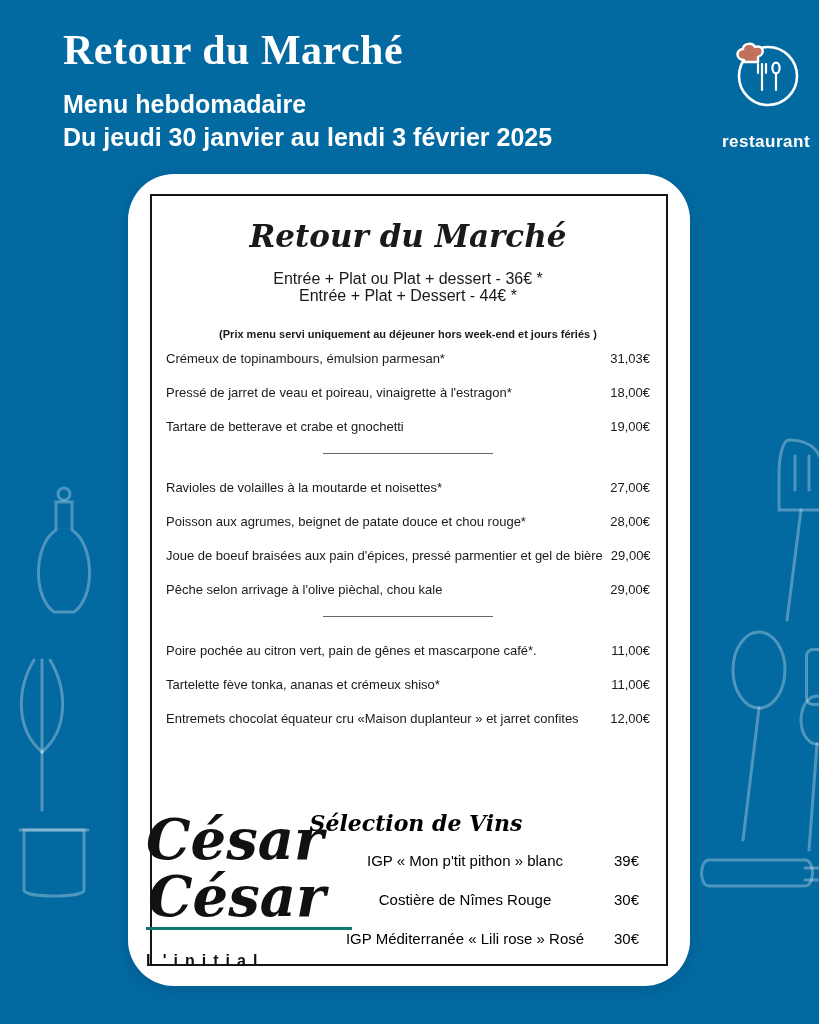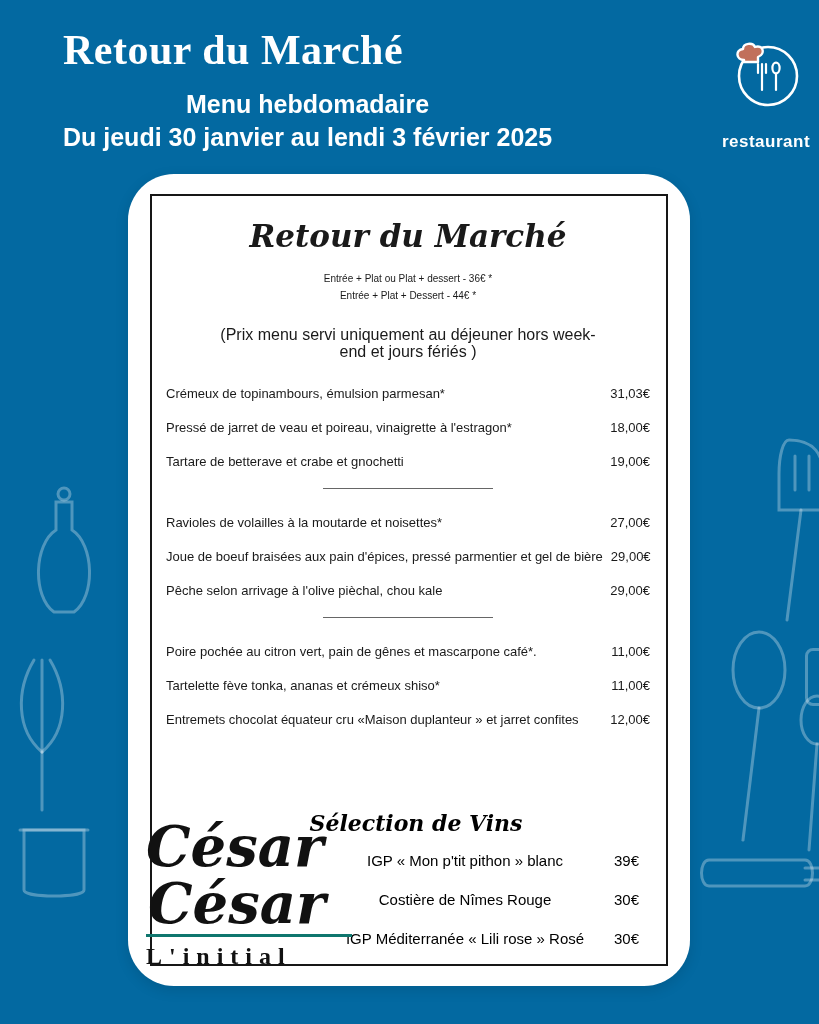--- a/index.html
+++ b/index.html
@@ -19,21 +19,21 @@
     position:absolute; right:6px; top:648px; width:34px; height:52px;
     border:3px solid rgba(255,255,255,0.30); border-radius:8px;
   }
 
   
   .header { position:absolute; left:63px; top:26px; color:#ffffff; }
   .header-title {
     font-family:"Liberation Serif", serif; font-weight:bold;
     font-size:42px; margin:0 0 14px 0; letter-spacing:0.5px;
   }
-  .header-sub { font-size:25px; font-weight:bold; line-height:33px;text-align:center; }
+  .header-sub { font-size:25px; font-weight:bold; line-height:33px; }
 
   
   .logo { position:absolute; top:34px; right:40px; width:90px; text-align:center; color:#fff; }
   .logo-label { font-weight:bold; font-size:17px; margin-top:14px; letter-spacing:0.5px; }
 
   
   .card {
     position:absolute; left:128px; top:174px; width:562px; height:812px;
     background:#ffffff; border-radius:46px;
     box-shadow:0 4px 14px rgba(0,0,0,0.12);
@@ -44,26 +44,26 @@
   }
   .menu-content {
     position:relative; height:100%; box-sizing:border-box;
     padding:44px 40px 0 38px; color:#1a1a1a;
   }
   .menu-title {
     text-align:center; font-family:"DejaVu Serif", serif;
     font-style:italic; font-weight:bold; font-size:31px;
     margin:0 0 16px 0;
   }
-  .formules { text-align:center; font-size:10px; line-height:17px; }
+  .formules { text-align:center; font-size:16px; line-height:17px; }
   .notice {
-    text-align:center; font-size:16px; font-weight:normal;
+    text-align:center; font-size:11px; font-weight:bold;
     margin:22px auto 0; width:380px; line-height:17px;
   }
-  .items { margin-top:26px; font-size:13px; }
+  .items { margin-top:8px; font-size:13px; }
   .item-row {
     display:flex; justify-content:space-between; align-items:baseline;
     margin-bottom:19px; white-space:nowrap;
   }
   .item-name { padding-right:8px; }
   .divider { width:170px; border-top:1px solid #666; margin:6px auto 26px; }
 
   
   .wine-section { position:absolute; left:38px; right:24px; top:636px; }
   .wine-title {
@@ -75,22 +75,22 @@
   .wine-price { width:52px; }
 
   
   .brand { position:absolute; left:18px; bottom:16px; color:#111; background:transparent; }
   .brand-script {
     font-family:"DejaVu Serif", serif; font-style:italic; font-weight:bold;
     font-size:56px; line-height:1.02; display:block;
   }
   .brand-line2 { display:inline-block; border-bottom:3px solid #0f766e; padding:0 26px 2px 2px; }
   .brand-line3 {
-    font-size:24px; font-weight:bold; letter-spacing:7px; margin-top:6px;
-    font-family:Liberation Serif, serif;
+    font-size:16px; font-weight:bold; letter-spacing:7px; margin-top:22px;
+    font-family:Liberation Sans, sans-serif;
   }
 </style>
 </head>
 <body>
 
 <div class="page">
 
   <svg class="sketch" style="left:-6px; top:470px;" width="150" height="430" viewBox="0 0 150 430">
 
     <path d="M62 60 v-28 h16 v28 c22 14 24 66 2 82 h-20 c-22 -16 -20 -68 2 -82 z"></path>
@@ -177,20 +177,24 @@
           <span class="item-price">19,00€</span>
         </div>
 
         <div class="divider"></div>
 
         <div class="item-row">
           <span class="item-name">Ravioles de volailles à la moutarde et noisettes*</span>
           <span class="item-price">27,00€</span>
         </div>
         <div class="item-row">
+          <span class="item-name">Poisson aux agrumes, beignet de patate douce et chou rouge*</span>
+          <span class="item-price">28,00€</span>
+        </div>
+        <div class="item-row">
           <span class="item-name">Joue de boeuf braisées aux pain d'épices, pressé parmentier et gel de bière</span>
           <span class="item-price">29,00€</span>
         </div>
         <div class="item-row">
           <span class="item-name">Pêche selon arrivage à l'olive pièchal, chou kale</span>
           <span class="item-price">29,00€</span>
         </div>
 
         <div class="divider"></div>
 

